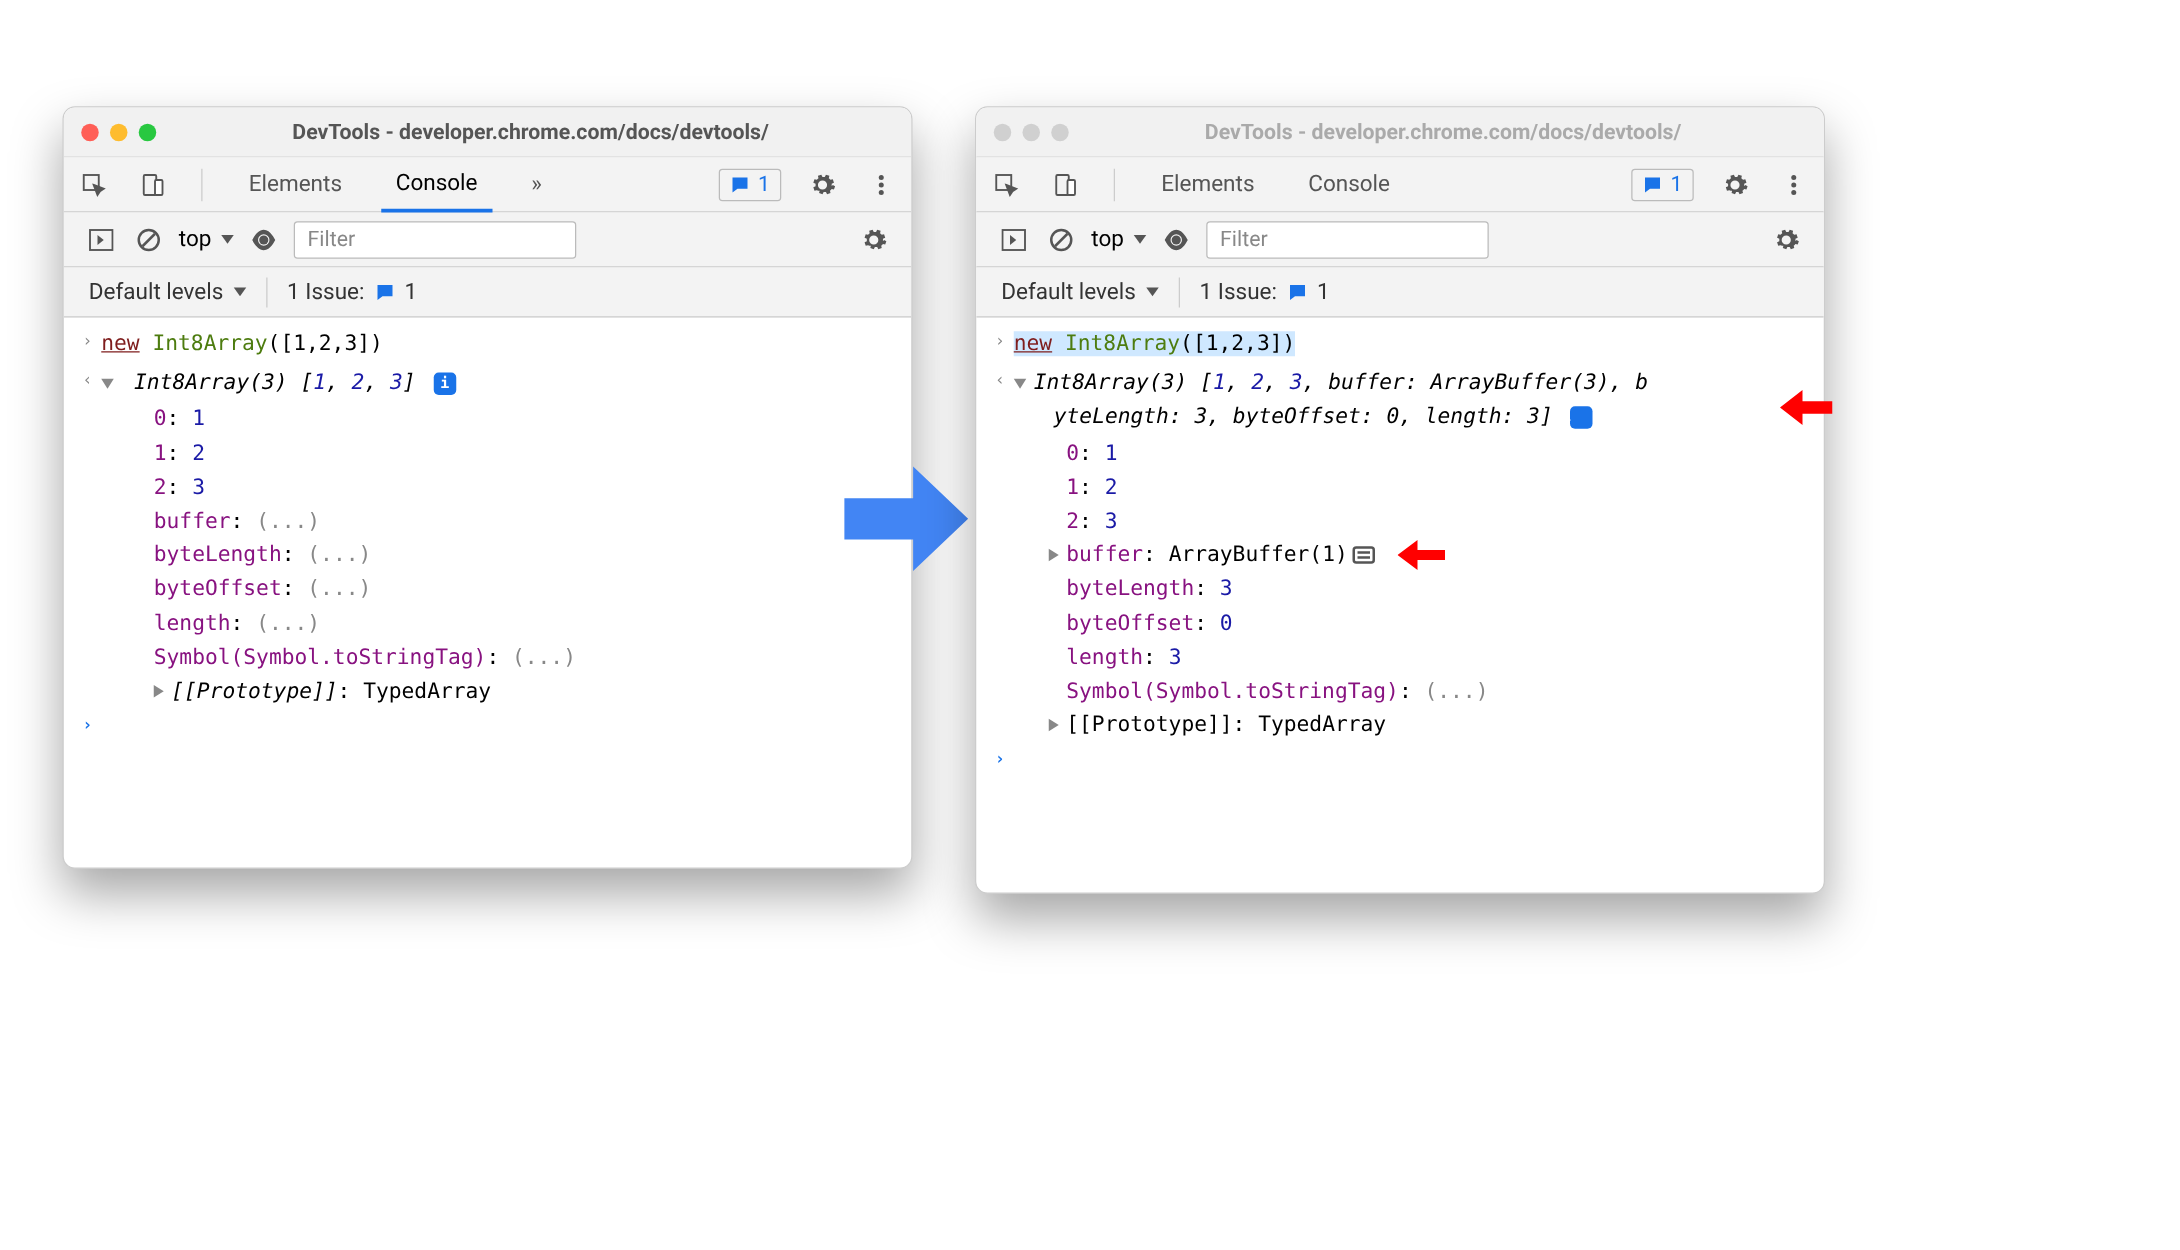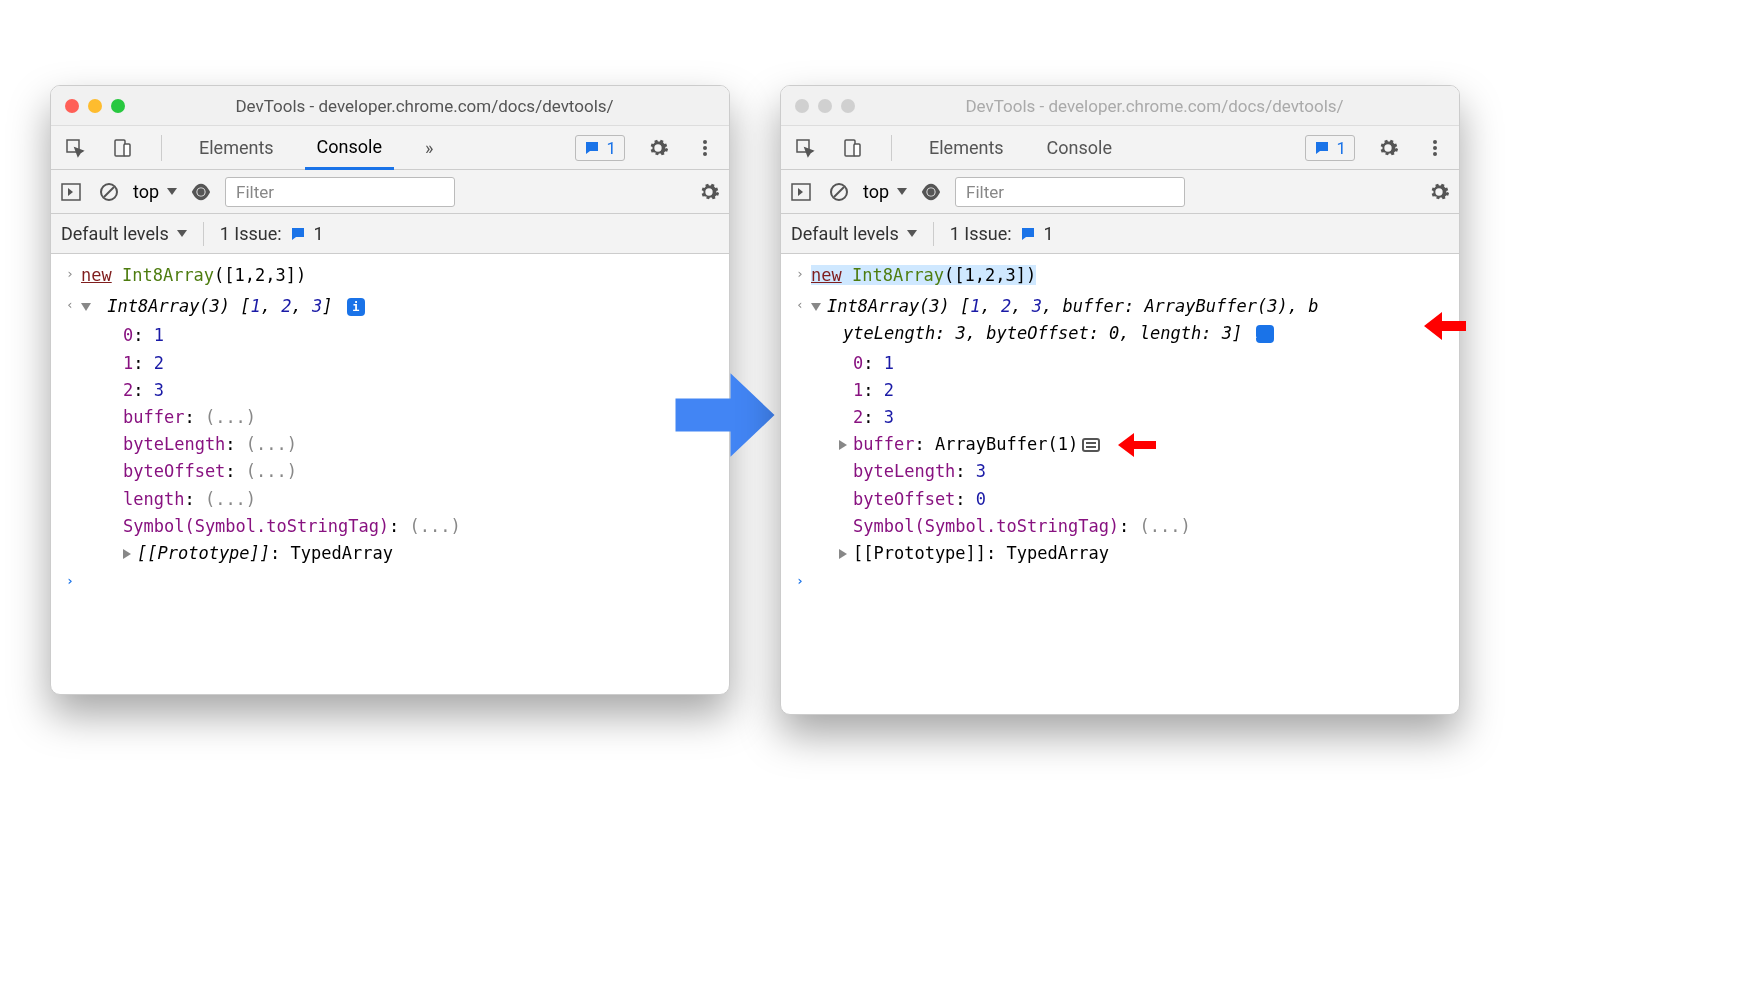--- a/index.html
+++ b/index.html
@@ -4,32 +4,32 @@
 <style>
   * { margin:0; padding:0; box-sizing:border-box; }
   body { background:#fff; font-family:-apple-system,BlinkMacSystemFont,"Segoe UI",Roboto,sans-serif; width:1744px; height:1000px; position:relative; }
   .window { position:absolute; background:#fff; border:1px solid #ccc; border-radius:10px; box-shadow:0 20px 40px rgba(0,0,0,0.35); overflow:hidden; }
   .win-left  { left:50px;  top:85px; width:680px; height:610px; }
   .win-right { left:780px; top:85px; width:680px; height:630px; }
   .titlebar { height:40px; background:#f1f1f1; border-bottom:1px solid #ddd; display:flex; align-items:center; padding:0 14px; gap:9px; }
   .dot { width:14px; height:14px; border-radius:50%; }
   .red{background:#ff5f57;} .yel{background:#febc2e;} .grn{background:#28c840;}
   .gdot{background:#d0d0d0;}
-  .title { flex:1; text-align:center; font-size:17px; font-weight:400; color:#555; }
+  .title { flex:1; text-align:center; font-size:17px; font-weight:700; color:#555; }
   .title.inactive{color:#aaa;}
   .tabs { height:44px; background:#f3f3f3; border-bottom:1px solid #ccc; display:flex; align-items:center; padding:0 10px; gap:19px; }
   .ibtn { width:28px; height:28px; display:flex; align-items:center; justify-content:center; color:#555; cursor:pointer; }
   .sep { width:1px; height:26px; background:#ccc; margin:0 6px; }
   .tab { padding:0 12px; height:44px; display:flex; align-items:center; font-size:18px; color:#555; cursor:pointer; }
   .tab.active { color:#000; border-bottom:3px solid #1a73e8; }
   .flex1{flex:1;}
   .badge { display:flex; align-items:center; gap:6px; border:1px solid #bbb; border-radius:3px; padding:2px 8px; font-size:17px; color:#1a73e8; cursor:pointer; }
-  .toolbar { height:44px; background:#f3f3f3; border-bottom:1px solid #ccc; display:flex; align-items:center; padding:0 6px; gap:10px; }
+  .toolbar { height:44px; background:#f3f3f3; border-bottom:1px solid #ccc; display:flex; align-items:center; padding:0 16px; gap:10px; }
   .filter { flex:1; max-width:230px; border:1px solid #bbb; background:#fff; height:30px; border-radius:3px; padding:0 10px; font-size:17px; color:#888; display:flex; align-items:center; }
-  .toolbar2 { height:40px; background:#f3f3f3; border-bottom:1px solid #ccc; display:flex; align-items:center; padding:0 10px; gap:16px; font-size:18px; color:#333; }
+  .toolbar2 { height:40px; background:#f3f3f3; border-bottom:1px solid #ccc; display:flex; align-items:center; padding:0 20px; gap:16px; font-size:18px; color:#333; }
   .dd { display:flex; align-items:center; gap:4px; cursor:pointer; }
   .vsep { width:1px; height:24px; background:#ccc; }
   .issue { display:flex; align-items:center; gap:8px; }
   .console { font-family:Menlo,Consolas,monospace; font-size:17px; line-height:1.6; padding:6px 8px; }
   .row { display:flex; align-items:flex-start; padding:2px 0; }
   .gutter { width:22px; color:#888; font-size:13px; text-align:center; flex-shrink:0; padding-top:2px;}
   .gutter.blue{color:#1a73e8; font-weight:bold;}
   .kw{color:#7f1d1d;text-decoration:underline;} .fn{color:#4d7c0f;} .num{color:#1a1aa6;} .propname{color:#881280;} .dim{color:#888;} .ital{font-style:italic;}
   .tree { padding-left:24px; }
   .tw { display:inline-block; width:0; height:0; margin-right:6px; vertical-align:middle;}
@@ -263,20 +263,21 @@
       <div><span class="propname">0</span>: <span class="num">1</span></div>
       <div><span class="propname">1</span>: <span class="num">2</span></div>
       <div><span class="propname">2</span>: <span class="num">3</span></div>
       <div style="margin-left:-14px;"><span class="tw tw-closed"></span><span class="propname">buffer</span>: <span>ArrayBuffer(1)</span><span class="mem-icon"></span>
         <svg style="display:inline;vertical-align:middle;margin-left:8px;" width="38" height="24" viewBox="0 0 38 24">
             <path d="M38 8 H16 V0 L0 12 L16 24 V16 H38 Z" fill="#ff0000"></path>
           </svg>
       </div>
       <div><span class="propname">byteLength</span>: <span class="num">3</span></div>
       <div><span class="propname">byteOffset</span>: <span class="num">0</span></div>
+      <div><span class="propname">length</span>: <span class="num">3</span></div>
       <div><span class="propname">Symbol(Symbol.toStringTag)</span>: <span class="dim">(...)</span></div>
       <div style="margin-left:-14px;"><span class="tw tw-closed"></span><span>[[Prototype]]</span>: <span>TypedArray</span></div>
     </div>
     <div class="row">
         <span class="gutter blue">›</span>
       </div>
   </div>
 </div>
 
 <svg style="position:absolute;left:1424px;top:312px;" width="42" height="28" viewBox="0 0 42 28">

